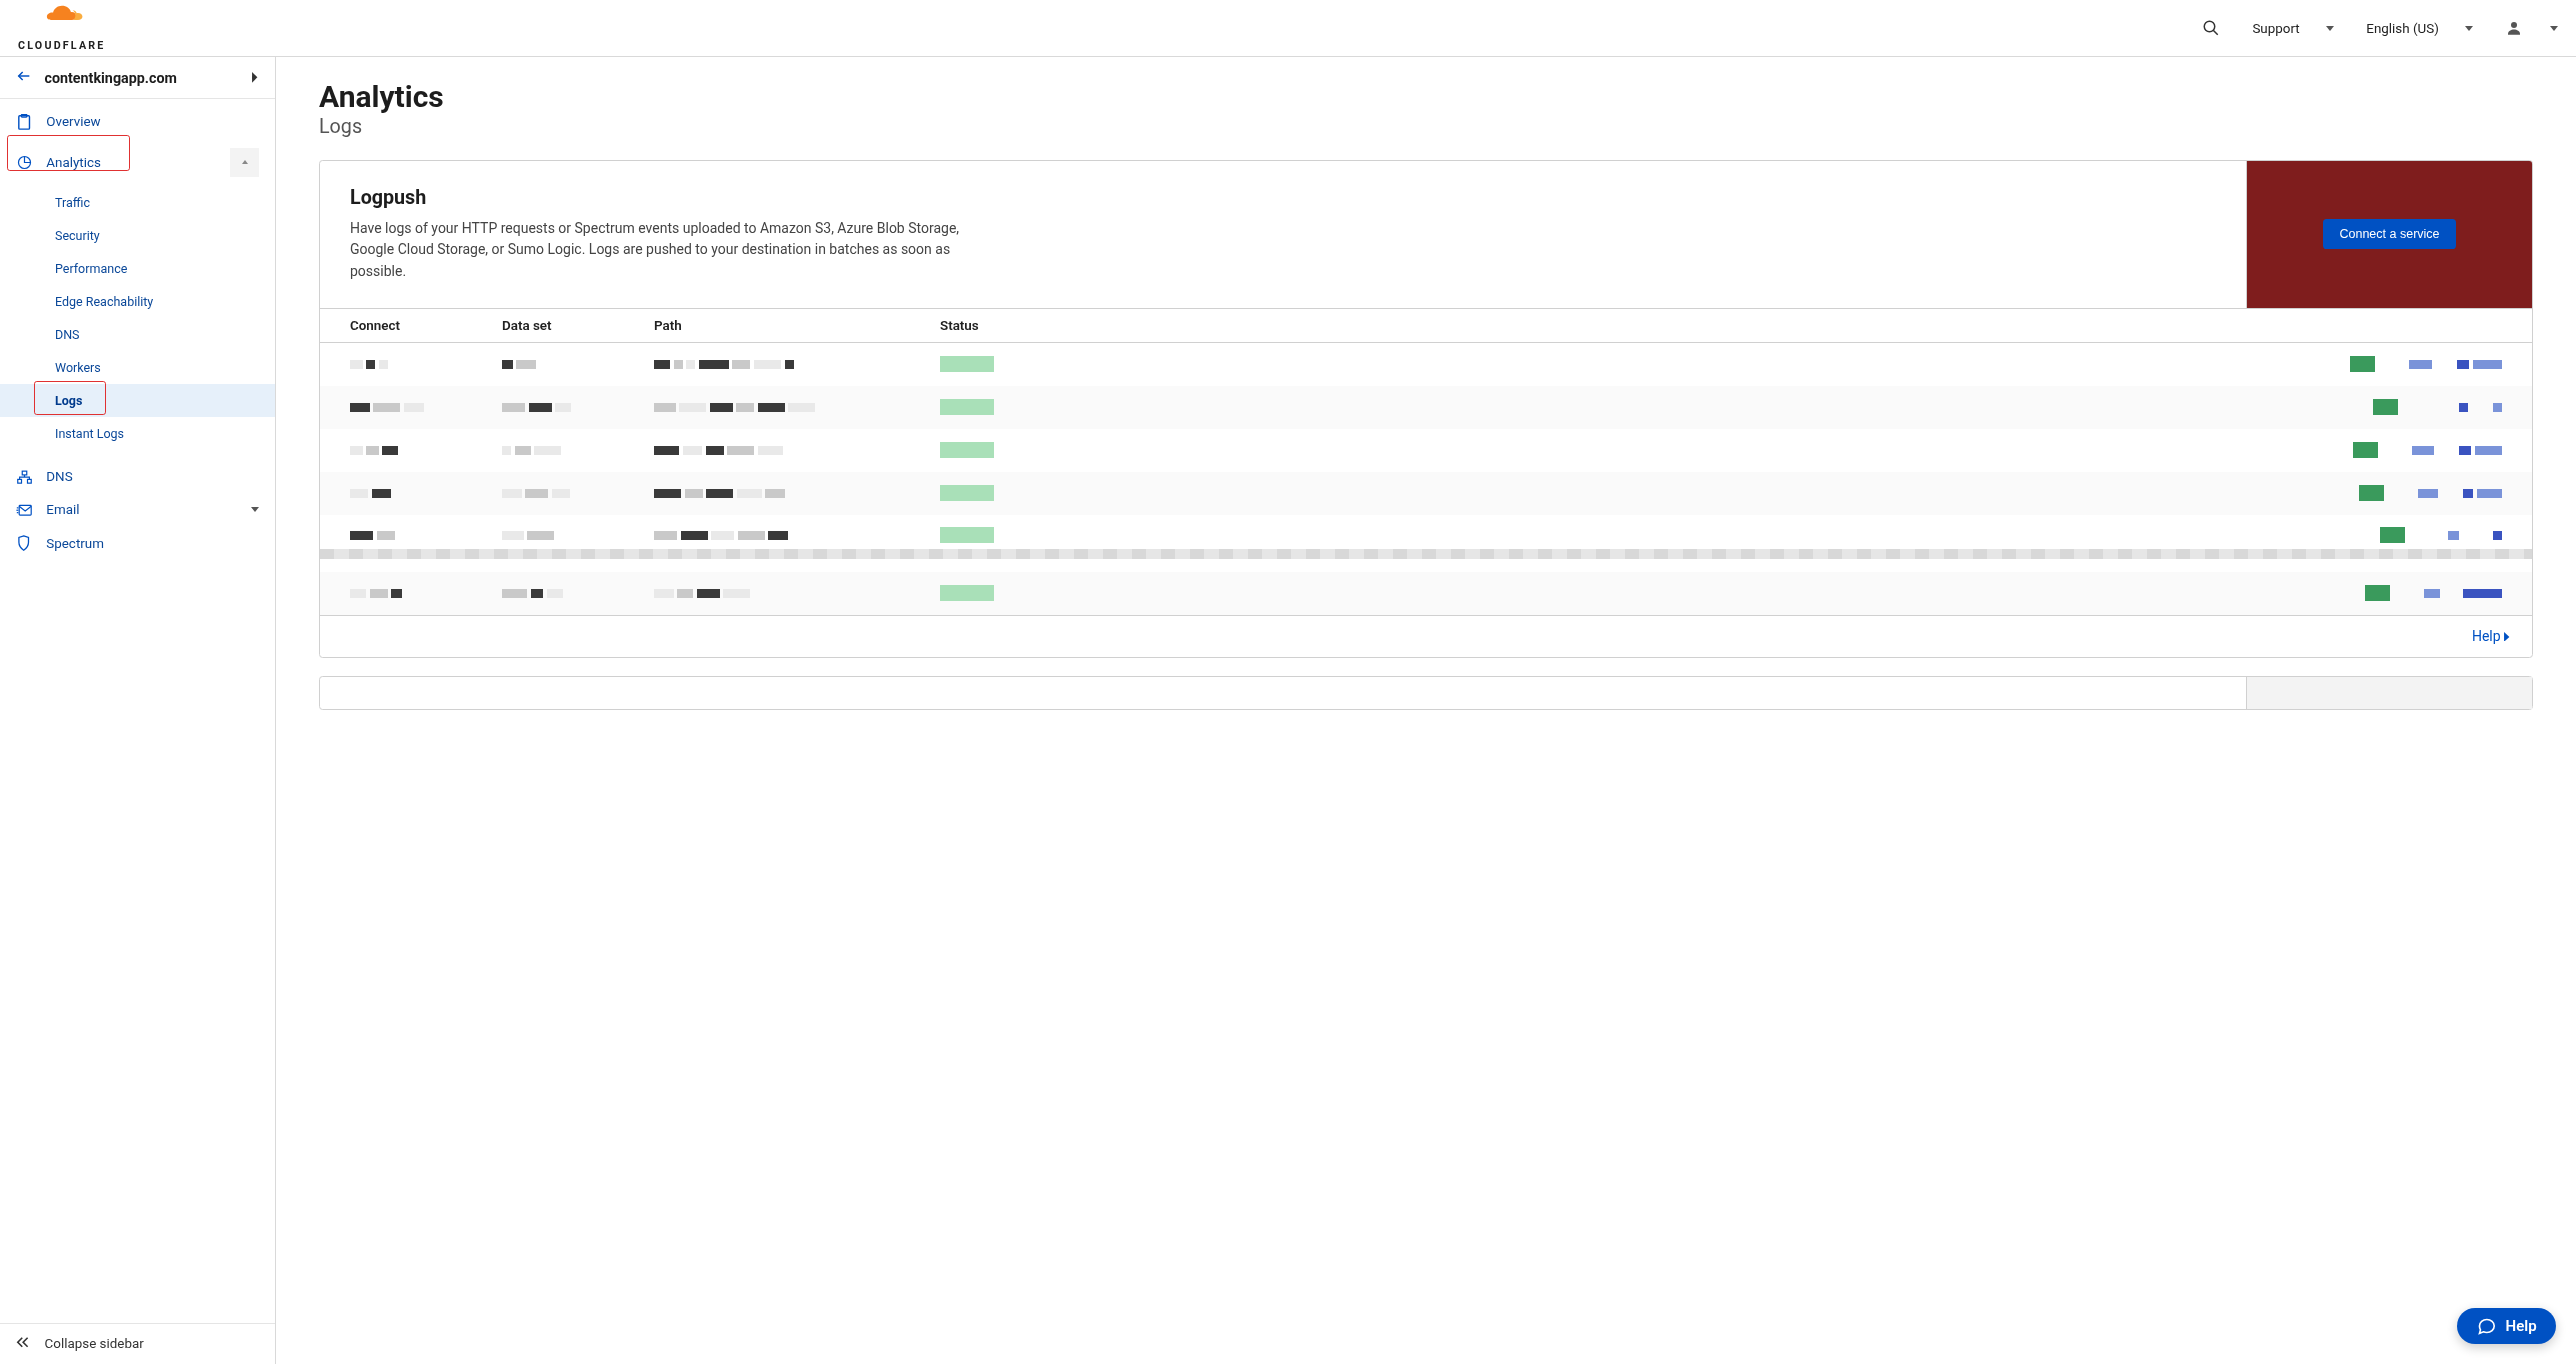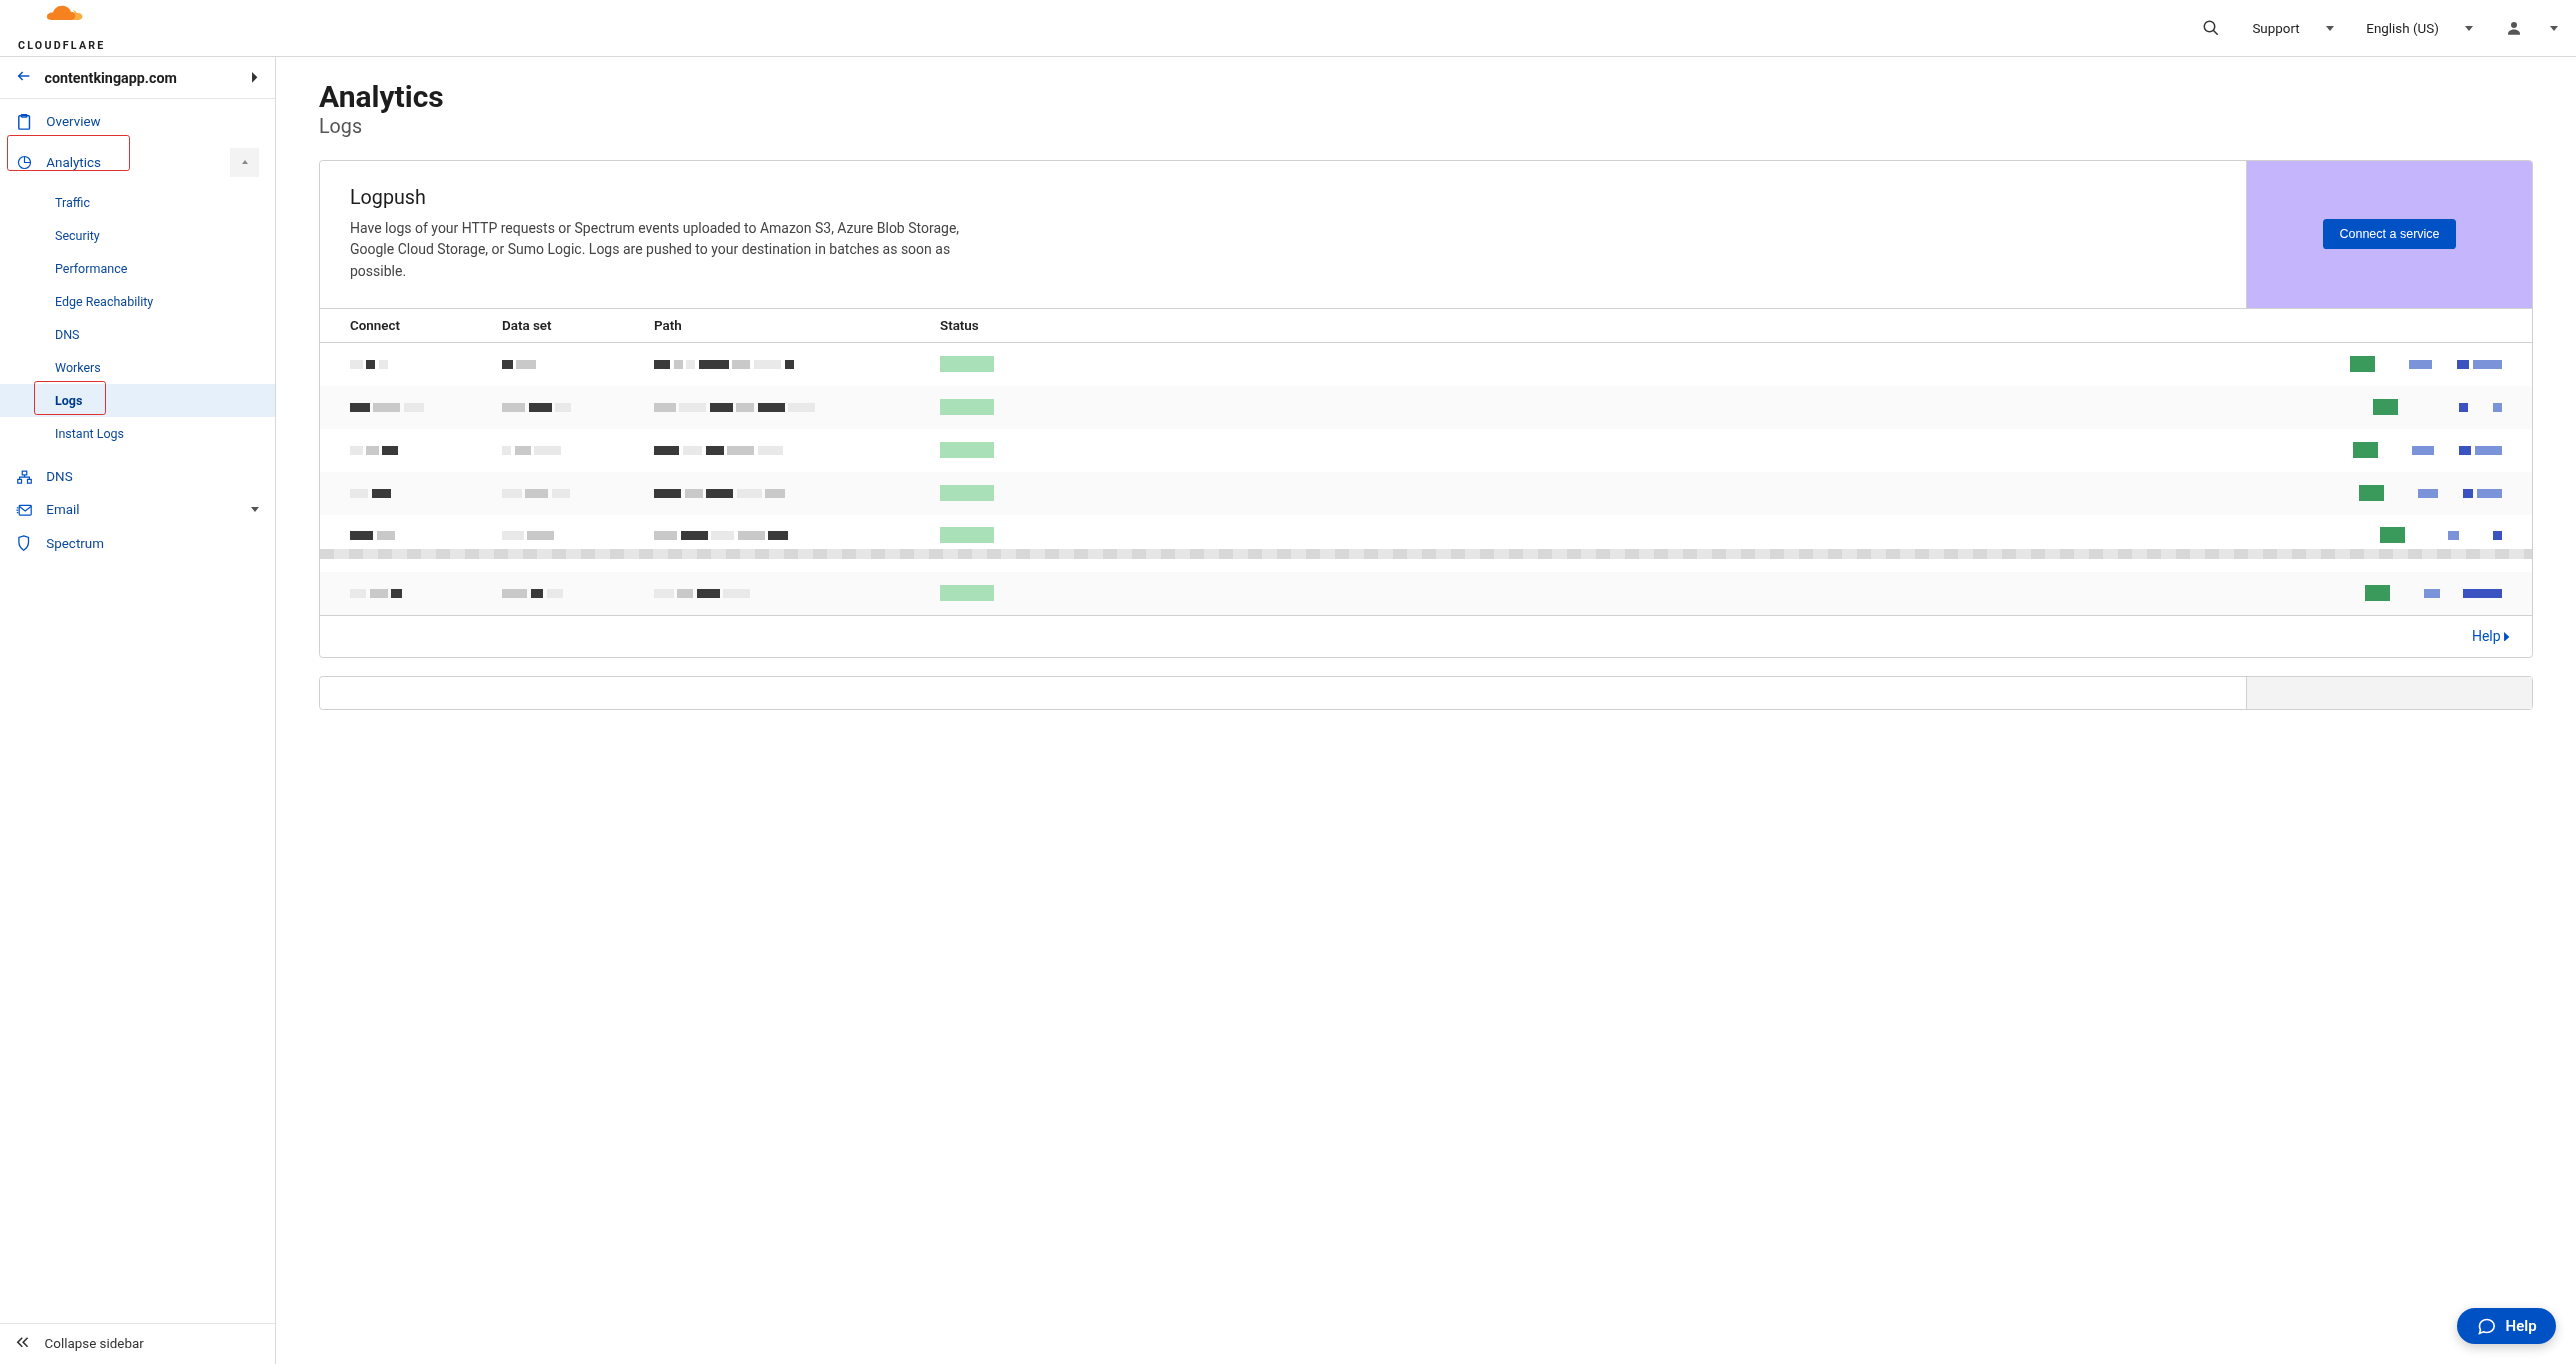--- a/index.html
+++ b/index.html
@@ -41,22 +41,22 @@
   .hl { outline: 1.8px solid #e03131; outline-offset: 0; border-radius: 1.8px; }
   .hl-analytics { position: absolute; left: 8px; top: -2.7px; width: 121px; height: 34px; pointer-events: none; }
   .hl-logs { position: absolute; left: 35px; top: -1.8px; width: 70px; height: 32px; pointer-events: none; }
   
   
   .page-title { font-size: 30px; font-weight: 700; }
   .page-subtitle { font-size: 19.7px; color: #555; margin-top: 1.8px; margin-bottom: 21.5px; }
   .card { border: 0.9px solid #d0d0d0; border-radius: 3.6px; overflow: hidden; margin-bottom: 18px; }
   .card-head { display: flex; }
   .card-head-left { flex: 1; padding: 25px 30px; }
-  .card-head-right { width: 286px; background: #c4b5fd; border-left: 0.9px solid #d0d0d0; display: flex; align-items: center; justify-content: center; }
-  .card-title { font-size: 19.7px; font-weight: 400; margin-bottom: 9px; }
+  .card-head-right { width: 286px; background: #7f1d1d; border-left: 0.9px solid #d0d0d0; display: flex; align-items: center; justify-content: center; }
+  .card-title { font-size: 19.7px; font-weight: 700; margin-bottom: 9px; }
   .card-desc { font-size: 14px; color: #444; line-height: 1.55; max-width: 644px; }
   .btn-primary { background: #0051c3; color: #fff; border: none; border-radius: 3.6px; padding: 8px 16px; font-size: 12.5px; cursor: pointer; }
   
   
   .tbl-head { display: flex; padding: 9px 30px; border-top: 0.9px solid #d0d0d0; border-bottom: 0.9px solid #d0d0d0; font-weight: 600; font-size: 13.4px; color: #222; }
   .col-service { width: 152px; }
   .col-dataset { width: 152px; }
   .col-path { width: 286px; }
   .col-status { width: 179px; }
   .col-actions { flex: 1; }

